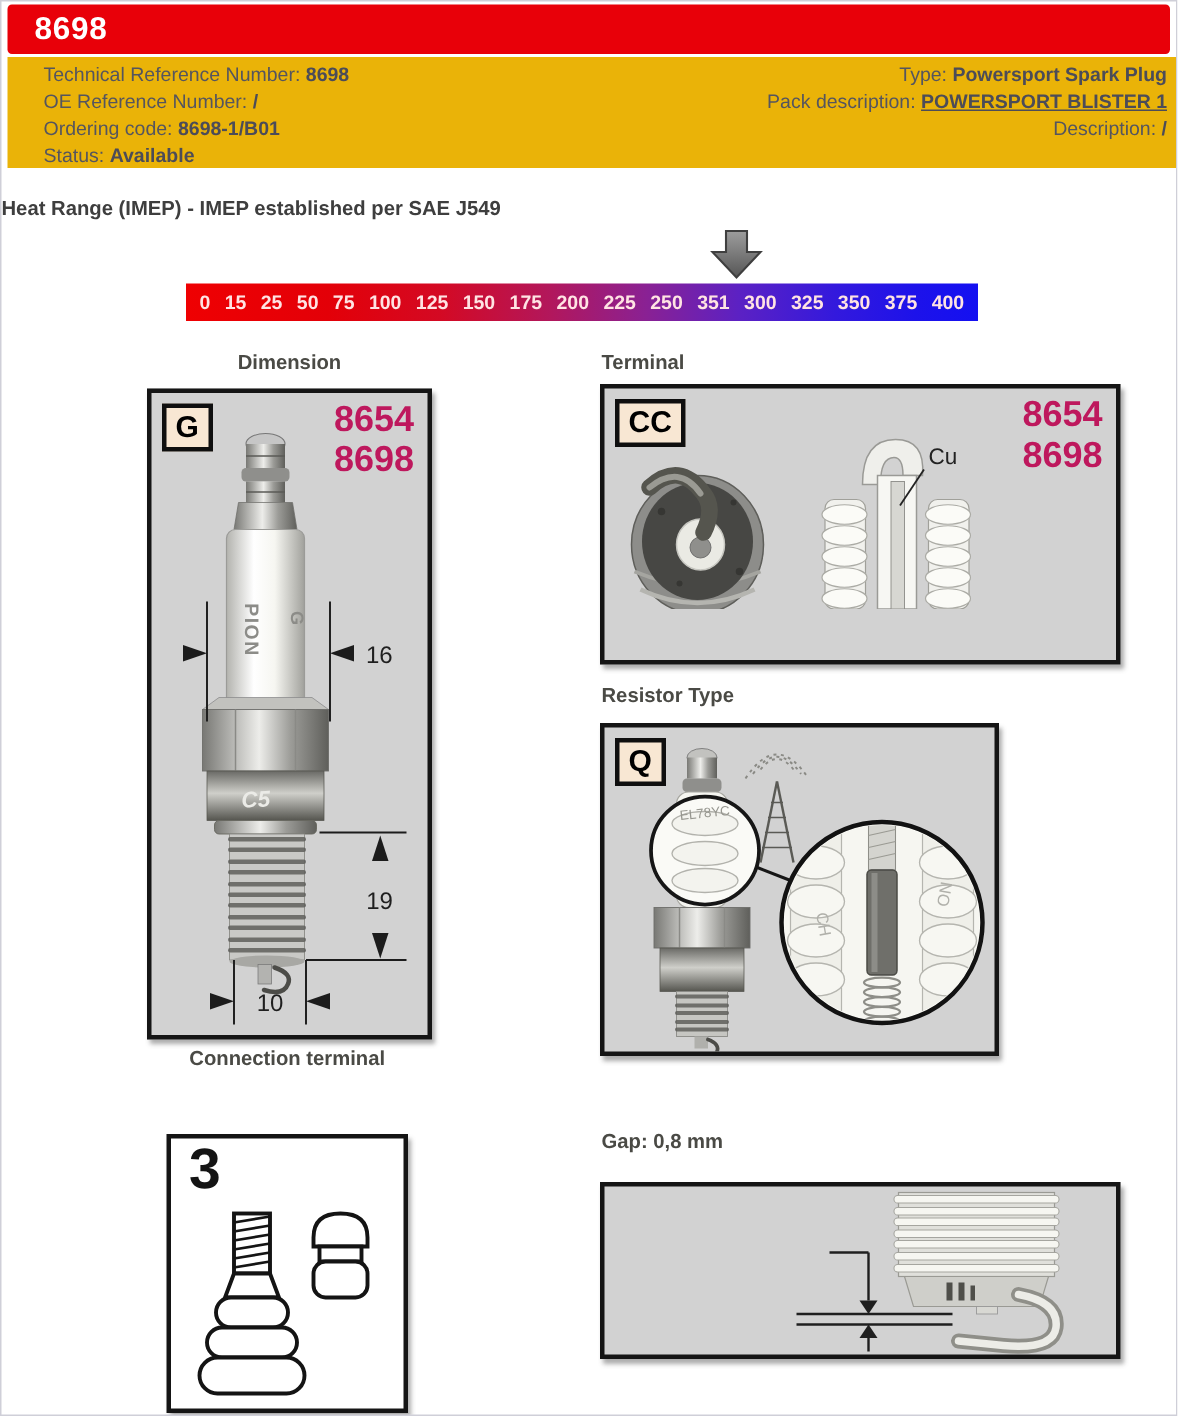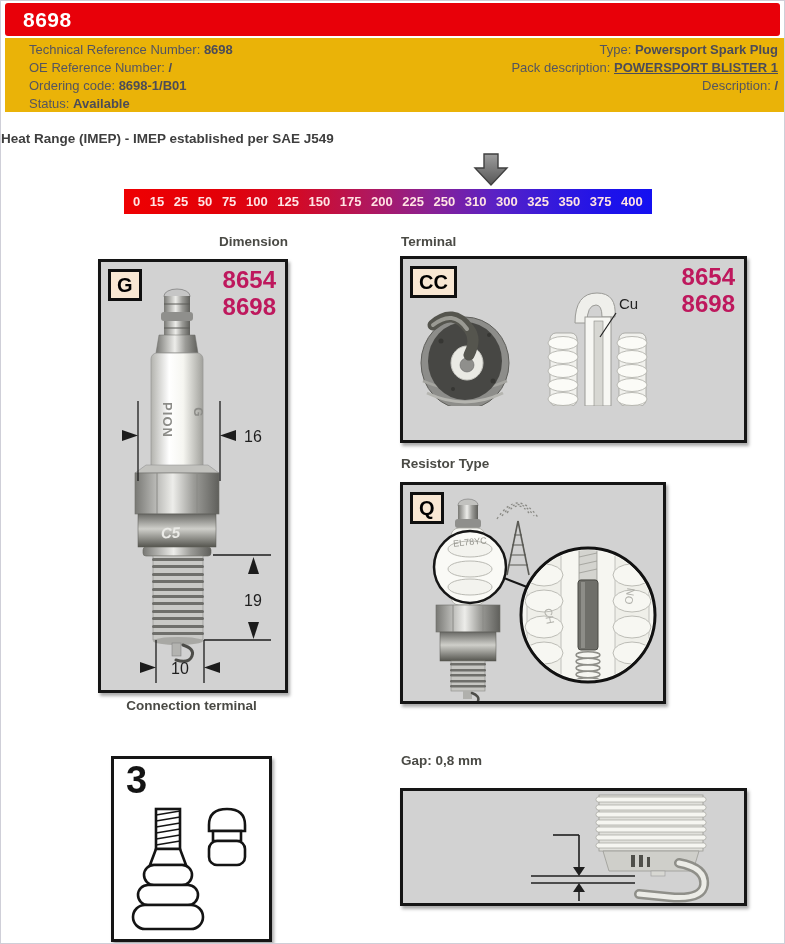--- a/index.html
+++ b/index.html
@@ -20,21 +20,21 @@
 
   .heat-title { position:absolute; left:0; top:130px; width:100%; 
           font-size:13.5px; font-weight:bold; color:#3e3e3e; }
   .heat-arrow { position:absolute; left:472px; top:152px; }
   .heat-bar { position:absolute; left:123px; top:188px; width:528px; height:25px;
           display:flex; justify-content:space-between; align-items:center; padding:0 9px; box-sizing:border-box;
           background:linear-gradient(90deg,#ef0002 0%,#e30008 18%,#d40923 32%,#b2175c 46%,#8a2193 58%,#5b21c4 70%,#3319dd 82%,#1d12ea 92%,#1410f1 100%); }
   .tick { color:#ffe3e3; font-weight:bold; font-size:13px; }
 
   .panel-title { position:absolute; font-size:13.5px; font-weight:bold; color:#4a4a45; }
-  #t-dimension  { left:97px;  top:233px; width:190px; text-align:right; }
+  #t-dimension  { left:97px;  top:233px; width:190px; text-align:center; }
   #t-terminal   { left:400px; top:233px; }
   #t-resistor   { left:400px; top:455px; }
   #t-connection { left:110px; top:697px; width:161px; text-align:center; }
   #t-gap        { left:400px; top:752px; }
 
   .pbox { position:absolute; background:#d2d2d2; border:3px solid #151515; box-sizing:border-box;
           box-shadow:2px 3px 3px rgba(70,70,70,.45); }
   #box-dimension  { left:97px;  top:258px; width:190px; height:434px; }
   #box-terminal   { left:399px; top:255px; width:347px; height:187px; }
   #box-resistor   { left:399px; top:481px; width:266px; height:222px; }
@@ -87,21 +87,21 @@
     <span class="tick">25</span>
     <span class="tick">50</span>
     <span class="tick">75</span>
     <span class="tick">100</span>
     <span class="tick">125</span>
     <span class="tick">150</span>
     <span class="tick">175</span>
     <span class="tick">200</span>
     <span class="tick">225</span>
     <span class="tick">250</span>
-    <span class="tick">310</span>
+    <span class="tick">351</span>
     <span class="tick">300</span>
     <span class="tick">325</span>
     <span class="tick">350</span>
     <span class="tick">375</span>
     <span class="tick">400</span>
   </div>
 
   <div class="panel-title" id="t-dimension">Dimension</div>
   <div class="panel-title" id="t-terminal">Terminal</div>
   <div class="panel-title" id="t-resistor">Resistor Type</div>

